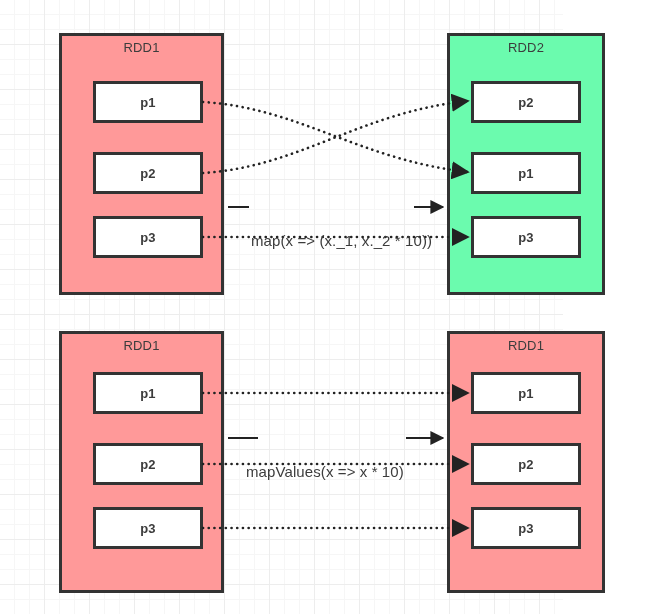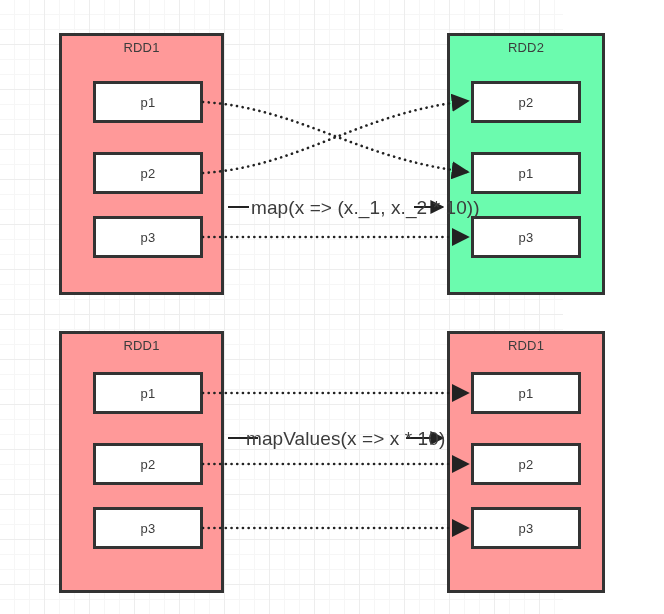--- a/index.html
+++ b/index.html
@@ -59,41 +59,43 @@
     position: absolute;
     box-sizing: border-box;
     background: #ffffff;
     border: 3px solid #333333;
     display: flex;
     align-items: center;
     justify-content: center;
     font-size: 13px;
     color: #3c3c3c;
     letter-spacing: 0.2px;
+    font-weight: bold;
   }
 
   
   #arrows {
     position: absolute;
     top: 0;
     left: 0;
     width: 664px;
     height: 614px;
     pointer-events: none;
   }
 
   
   .op-label {
     position: absolute;
-    font-size: 19px;
+    font-size: 15px;
     color: #3c3c3c;
     background: transparent;
     white-space: nowrap;
     line-height: 15px;
     letter-spacing: 0.1px;
+    margin-top: 33px;
   }
 </style>
 </head>
 <body>
 
 <div id="canvas">
 
   <div class="rdd-box pink" style="left:59px; top:33px; width:165px; height:262px;">
     <div class="rdd-title">RDD1</div>
   </div>

